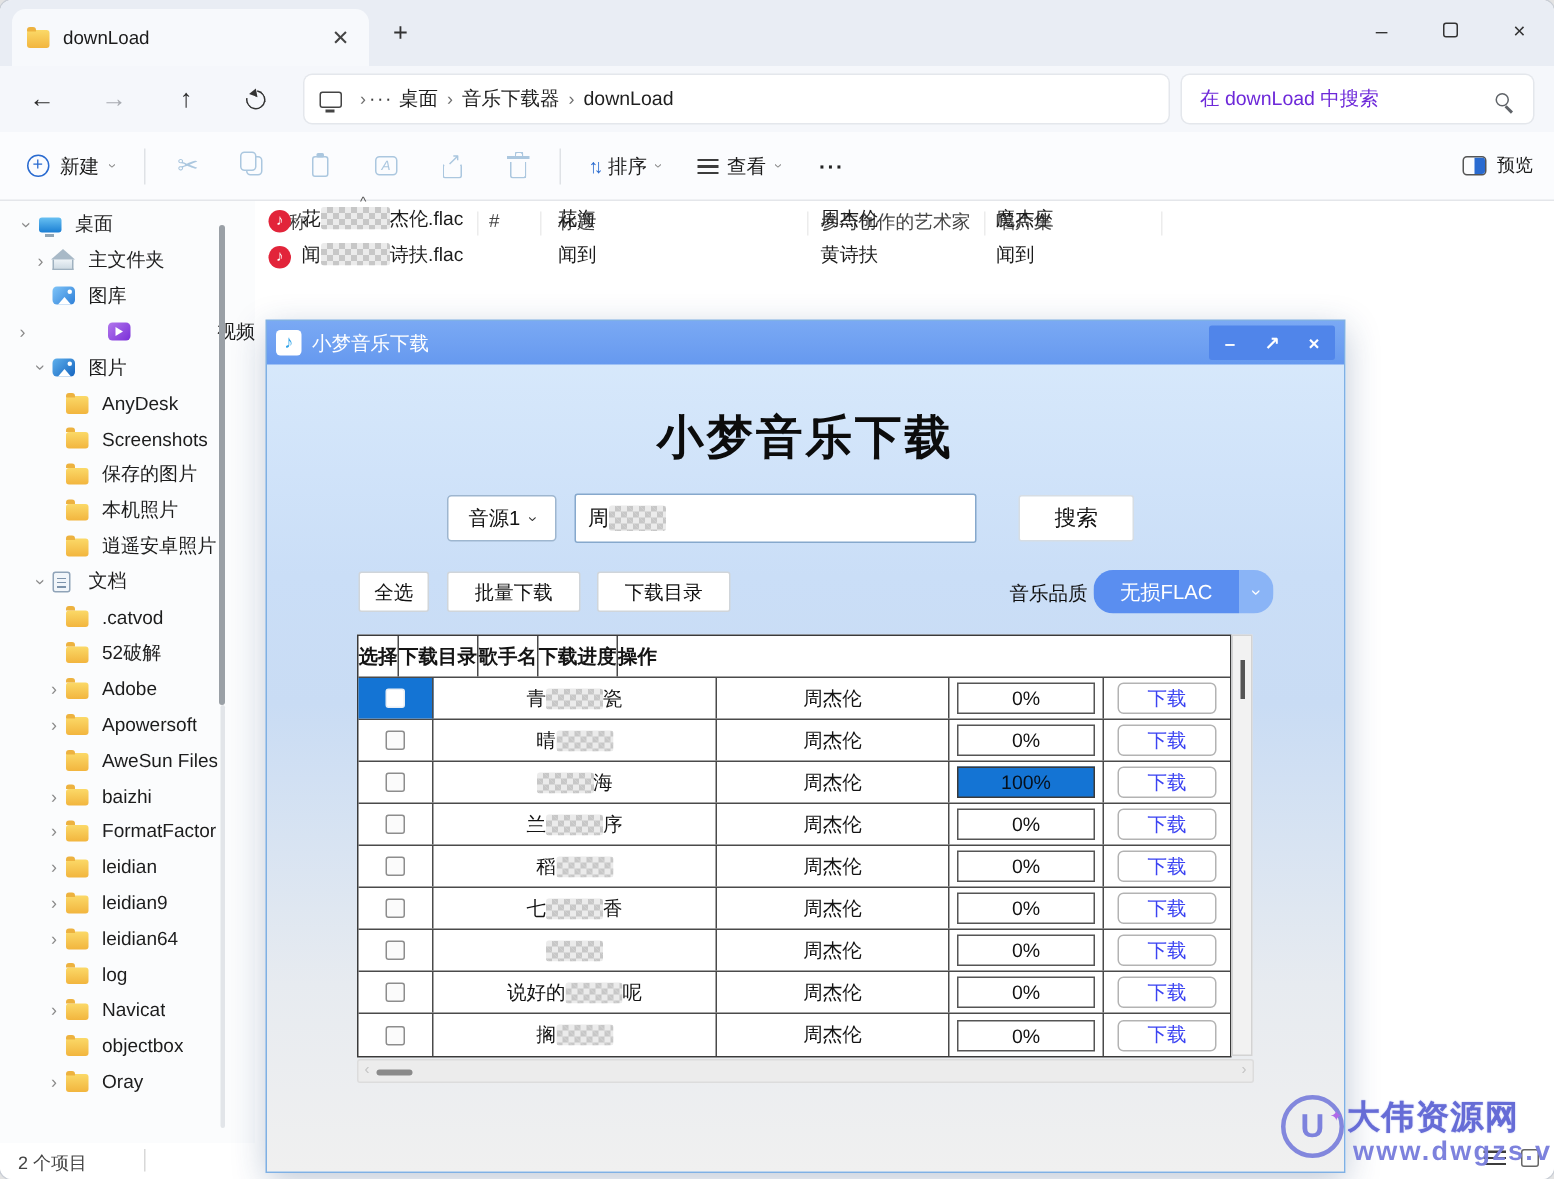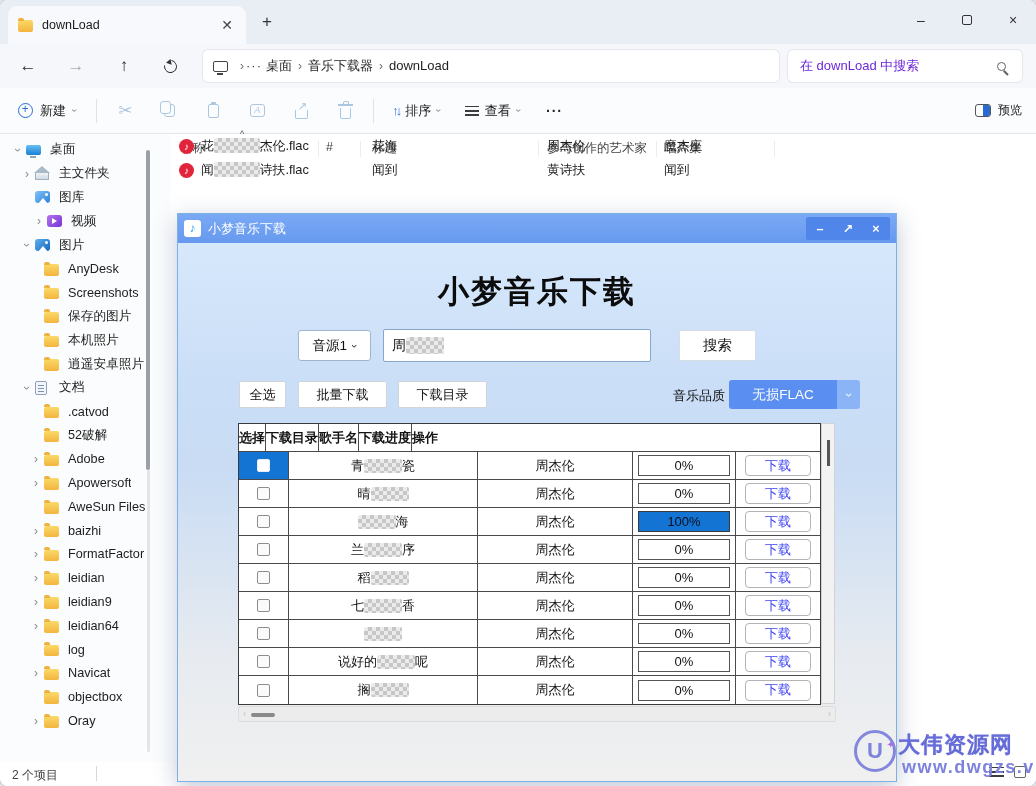--- a/index.html
+++ b/index.html
@@ -125,21 +125,21 @@
   .app-title-text{color:#fff;font-size:13px;flex:1;}
   .app-ctls{height:23px;background:#5085ea;border-radius:2px;display:flex;align-items:center;}
   .app-ctls span{width:28px;text-align:center;color:#fff;font-size:12.5px;font-weight:700;}
   .app-heading{position:absolute;left:0;top:57px;width:100%;text-align:center;font-size:31px;font-weight:700;color:#0c0c0c;letter-spacing:2px;}
   .src-select{position:absolute;left:120px;top:116px;width:73px;height:31px;background:#fff;border:1px solid #9eb6cf;border-radius:3px;display:flex;align-items:center;justify-content:center;gap:6px;font-size:13.5px;color:#111;}
   .app-input{position:absolute;left:205px;top:115px;width:268px;height:33px;background:#fff;border:1px solid #86a8cc;border-radius:2px;display:flex;align-items:center;padding:0 8px;font-size:14px;color:#111;}
   .btn-search{position:absolute;left:501px;top:116px;width:77px;height:31px;background:#fff;border:1px solid #d6dde4;border-radius:2px;font-size:14.5px;color:#111;display:flex;align-items:center;justify-content:center;}
   .btn-plain{position:absolute;top:167px;height:27px;background:#fff;border:1px solid #d0d5da;border-radius:2px;font-size:13px;color:#111;display:flex;align-items:center;justify-content:center;}
   .b-all{left:61px;width:47px;} .b-batch{left:120px;width:89px;} .b-dir{left:220px;width:89px;}
   .quality-label{position:absolute;left:495px;top:173px;font-size:13px;color:#111;}
-  .quality-dd{position:absolute;left:551px;top:166px;width:131px;height:29px;border-radius:3px;overflow:hidden;display:flex;}
+  .quality-dd{position:absolute;left:551px;top:166px;width:120px;height:29px;border-radius:13px;overflow:hidden;display:flex;}
   .quality-dd .qv{flex:1;background:#5a8ef0;color:#fff;font-size:13.5px;display:flex;align-items:center;justify-content:center;}
   .quality-dd .qa{width:23px;background:#8ab4f6;color:#fff;display:flex;align-items:center;justify-content:center;}
   .qa i{display:inline-block;transform:rotate(90deg);font-style:normal;font-size:12px;}
 
   
   .app-table{position:absolute;left:60px;top:209px;width:583px;border:1px solid #3a3a3a;background:#fff;}
   .t-row{display:flex;height:28px;border-bottom:1px solid #4a4a4a;}
   .t-row:last-child{border-bottom:none;}
   .t-cell{border-right:1px solid #4a4a4a;display:flex;align-items:center;justify-content:center;font-size:13px;color:#141414;overflow:hidden;}
   .t-cell:last-child{border-right:none;}
@@ -260,21 +260,21 @@
           </span>
           <span class="tree-label">主文件夹</span>
         </div>
         <div class="tree-row" style="padding-left: 19px;">
           <span class="tree-chev" data-chev="none"></span>
           <span class="tree-ico">
             <span data-icon="gallery-icon"></span>
           </span>
           <span class="tree-label">图库</span>
         </div>
-        <div class="tree-row" style="padding-left: 31px;">
+        <div class="tree-row" style="padding-left: 7px; justify-content: space-between;">
           <span class="tree-chev" data-chev="closed"></span>
           <span class="tree-ico">
             <span data-icon="video-icon"></span>
           </span>
           <span class="tree-label">视频</span>
         </div>
         <div class="tree-row" style="padding-left: 19px;">
           <span class="tree-chev" data-chev="open"></span>
           <span class="tree-ico">
             <span data-icon="pictures-icon"></span>

